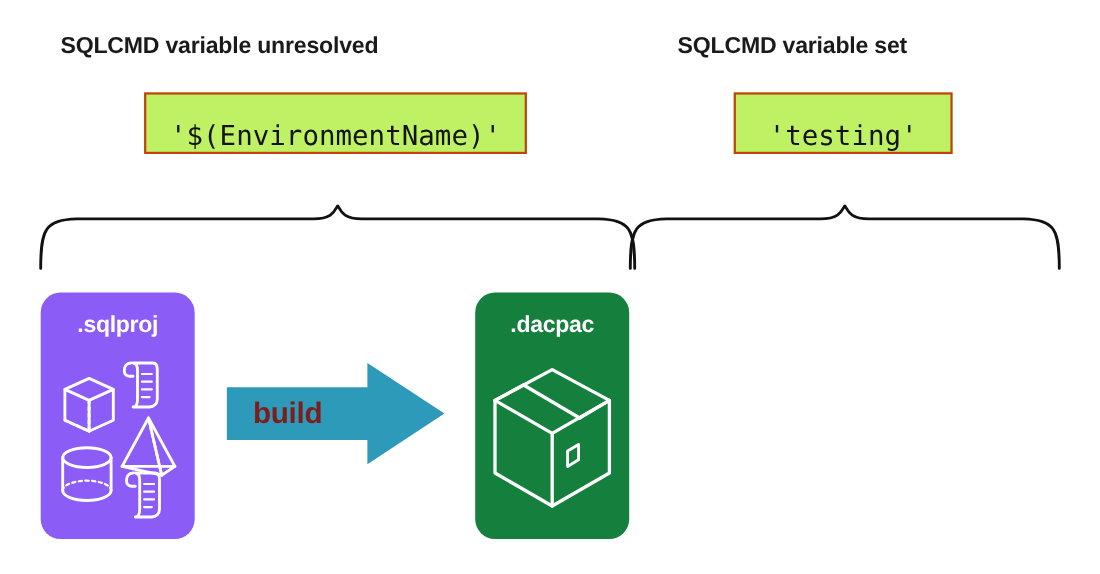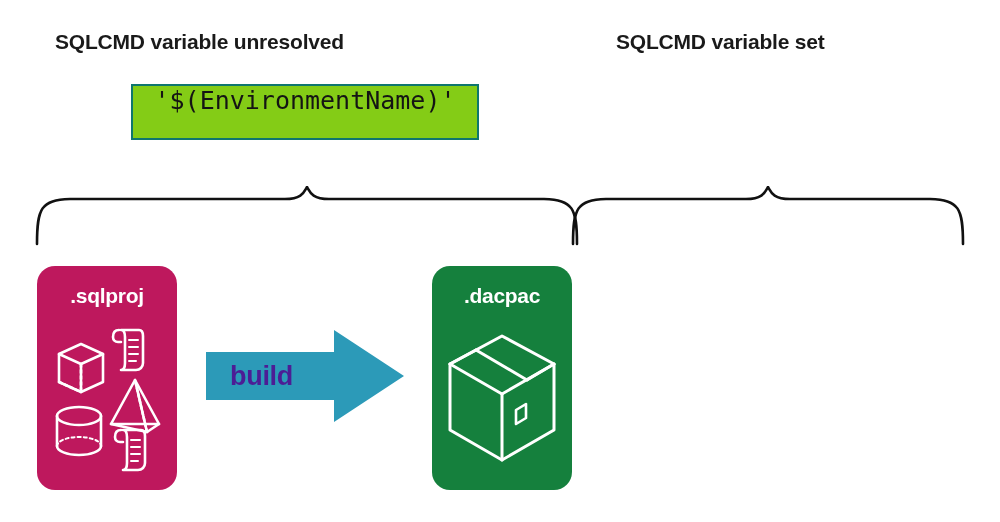--- a/index.html
+++ b/index.html
@@ -31,24 +31,24 @@
     white-space: nowrap;
     letter-spacing: -0.2px;
   }
   #heading-unresolved { left: 55px; top: 30px; width: 500px; }
   #heading-set        { left: 616px; top: 30px; width: 300px; }
 
   
   .code-box {
     position: absolute;
     box-sizing: border-box;
-    border: 2px solid #0f766e;
-    background: #84cc16;
+    border: 2px solid #c2410c;
+    background: #bef264;
     display: flex;
-    align-items: flex-start;
+    align-items: flex-end;
     justify-content: center;
   }
   .code-text {
     font-family: "DejaVu Sans Mono", monospace;
     font-size: 25px;
     color: #141414;
     white-space: pre;
     letter-spacing: 0px;
   }
   #code-box-environment { left: 131px; top: 84px; width: 348px; height: 56px; }
@@ -74,37 +74,37 @@
     color: #ffffff;
     letter-spacing: -0.3px;
   }
   .stage-art {
     position: absolute;
     left: 0;
     top: 52px;
     width: 100%;
     height: 165px;
   }
-  #stage-sqlproj  { left: 37px;  background: #be185d; }
+  #stage-sqlproj  { left: 37px;  background: #8b5cf6; }
   #stage-dacpac   { left: 432px; background: #15803d; }
   #stage-database { left: 820px; background: #23778c; }
 
   
   .arrow-group { position: absolute; }
   #arrow-build  { left: 206px; top: 330px; width: 198px; height: 92px; }
   #arrow-deploy { left: 600px; top: 330px; width: 198px; height: 92px; }
   .arrow-label {
     position: absolute;
     top: 50%;
     transform: translateY(-50%);
     left: 24px;
     font-family: "Liberation Sans", sans-serif;
     font-weight: bold;
     font-size: 27px;
-    color: #4c1d95;
+    color: #7f1d1d;
     letter-spacing: -0.3px;
   }
 
   
   .brace { position: absolute; }
   #brace-left  { left: 30px;  top: 186px; width: 556px; height: 60px; }
   #brace-right { left: 566px; top: 186px; width: 404px; height: 60px; }
 </style>
 </head>
 <body>
@@ -112,20 +112,23 @@
 <div id="canvas">
 
   <div class="heading" id="heading-unresolved">SQLCMD variable unresolved</div>
 
   <div class="heading" id="heading-set">SQLCMD variable set</div>
 
   <div class="code-box" id="code-box-environment">
     <span class="code-text">'$(EnvironmentName)'</span>
   </div>
 
+  <div class="code-box" id="code-box-testing">
+    <span class="code-text">'testing'</span>
+  </div>
 
   <svg class="brace" id="brace-left" viewBox="0 0 556 60">
     <path d="M 7,58 C 7,22 11,14 40,13 L 255,13 C 272,13 274,6 277,1
              C 280,6 282,13 299,13 L 514,13 C 543,14 547,22 547,58" fill="none" stroke="#111111" stroke-width="2.6" stroke-linecap="round" stroke-linejoin="round"></path>
   </svg>
 
   <svg class="brace" id="brace-right" viewBox="0 0 404 60">
     <path d="M 7,58 C 7,22 11,14 40,13 L 180,13 C 197,13 199,6 202,1
              C 205,6 207,13 224,13 L 364,13 C 393,14 397,22 397,58" fill="none" stroke="#111111" stroke-width="2.6" stroke-linecap="round" stroke-linejoin="round"></path>
   </svg>

